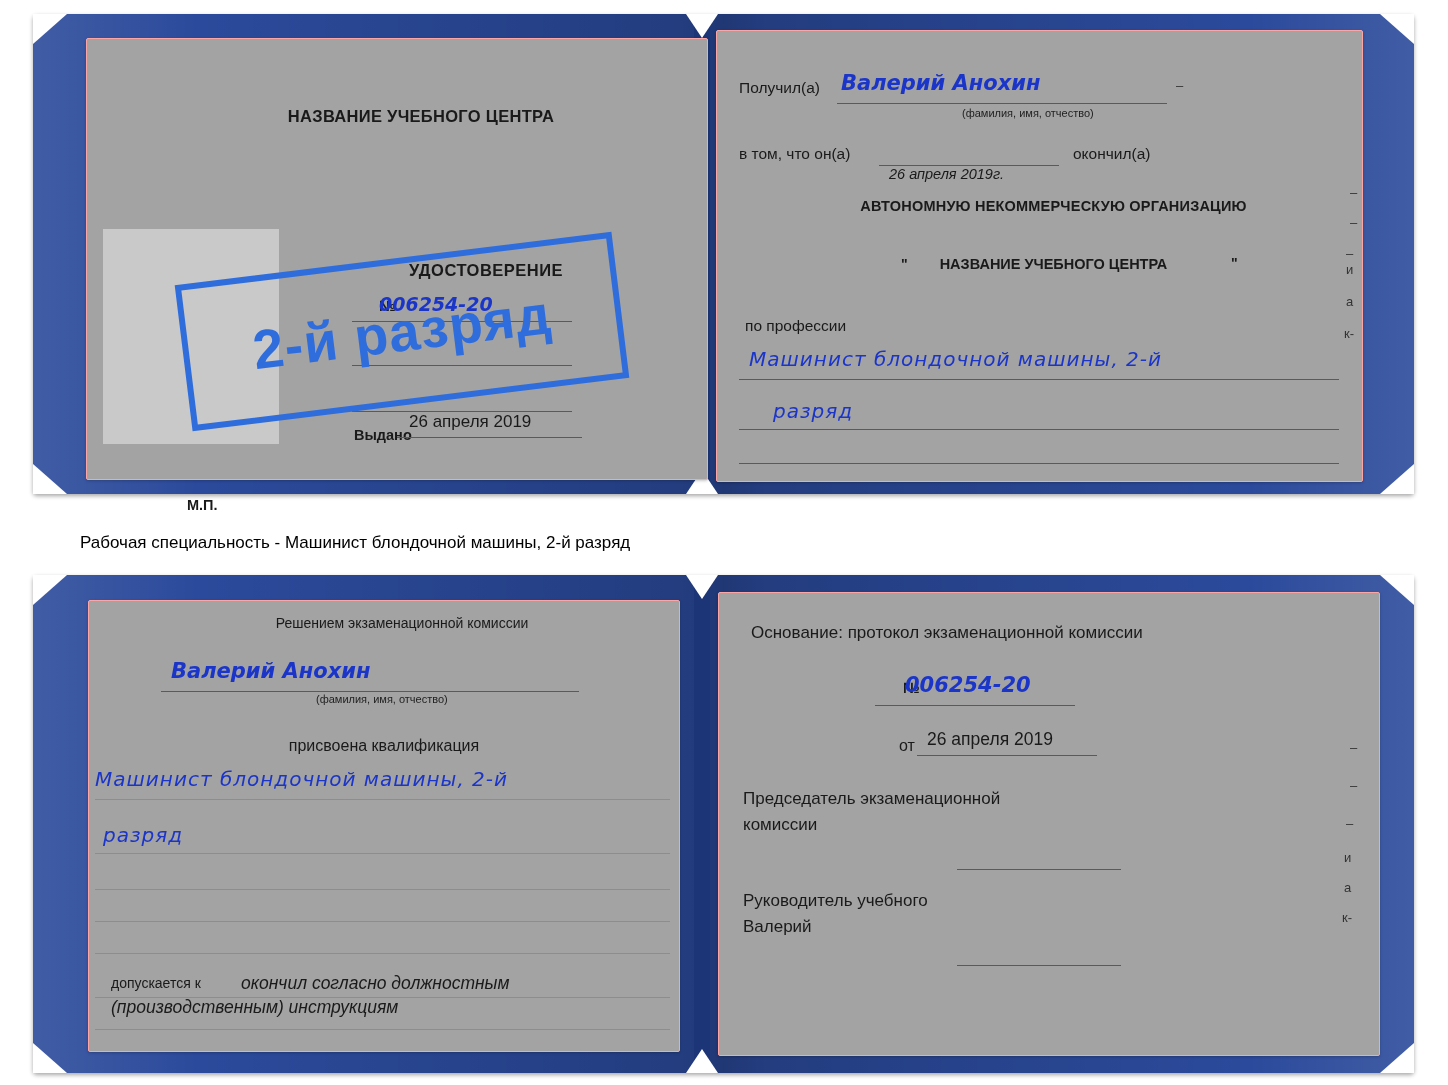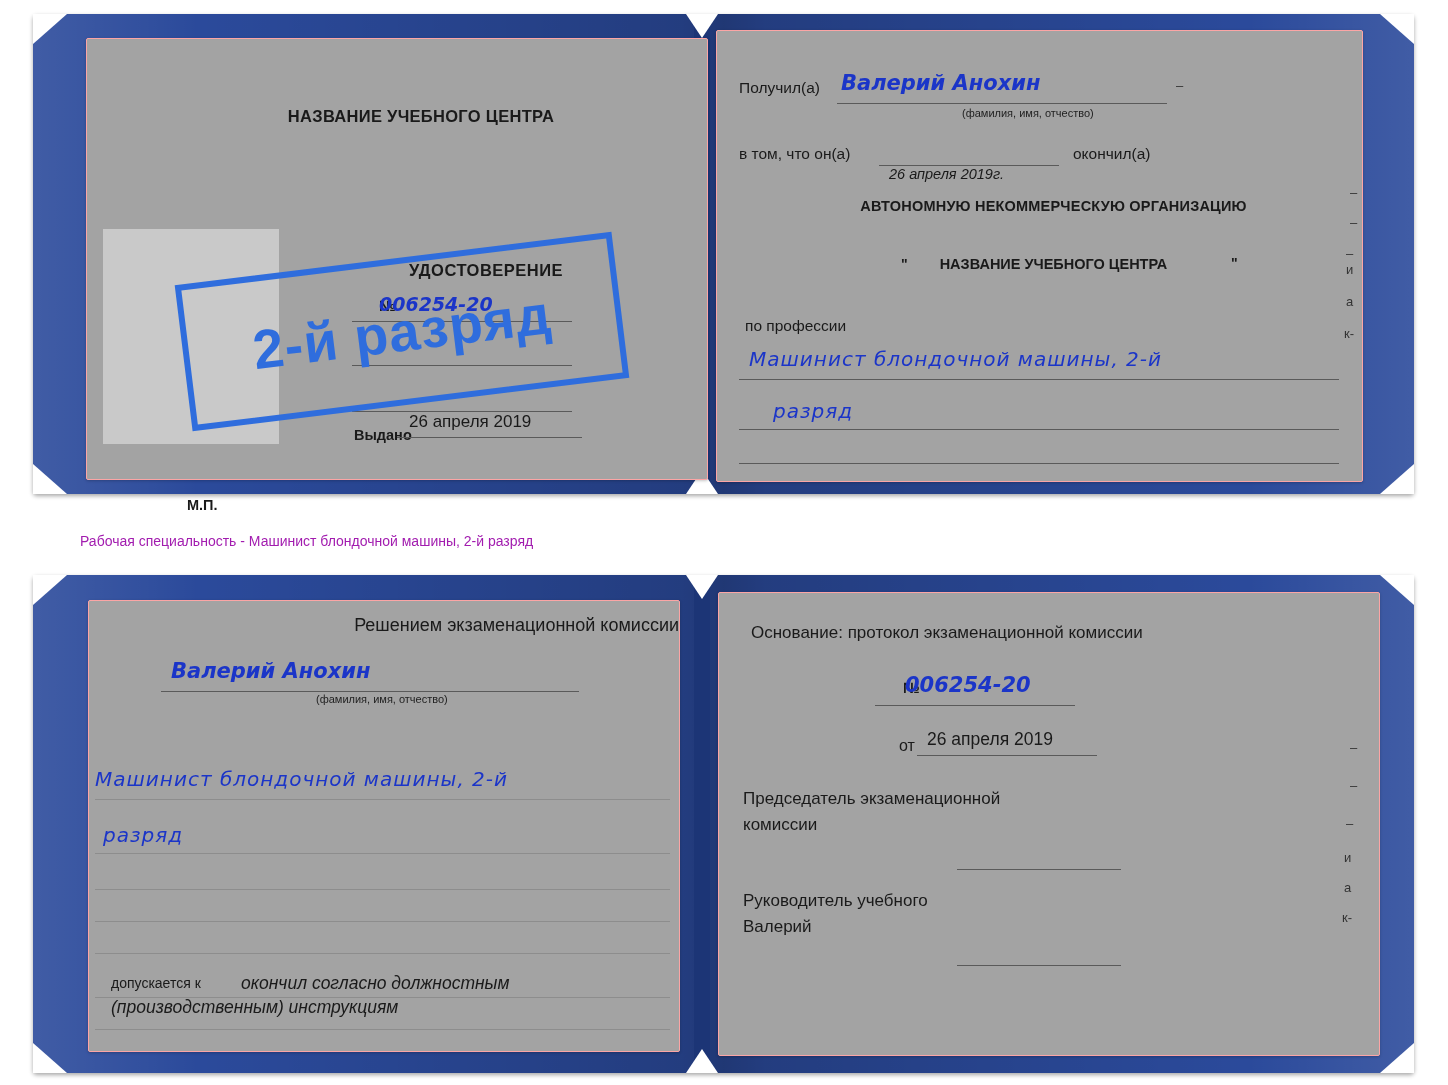--- a/index.html
+++ b/index.html
@@ -51,21 +51,21 @@
   
   .stamp{
     position:absolute;border:6px solid #2f6ddd;color:#2f6ddd;
     font-weight:bold;font-family:"Liberation Sans",sans-serif;
     display:flex;align-items:center;justify-content:center;
     transform:rotate(-7deg);background:transparent;
     letter-spacing:1px;
   }
 
   .caption{
-    position:absolute;font-size:14px;color:#a21caf;
+    position:absolute;font-size:17px;color:#000000;
   }
 
   .tiny{font-size:11px;color:#222;}
   .edgeletter{position:absolute;font-size:13px;color:#333;}
 </style>
 </head>
 <body>
 
 <div class="doc">
 
@@ -143,26 +143,27 @@
   <div class="cover" style="left:33px;top:575px;width:1381px;height:498px;"></div>
   <div style="position:absolute;left:33px;top:575px;width:34px;height:30px;background:#ffffff;clip-path:polygon(0 0,100% 0,0 100%);"></div>
   <div style="position:absolute;left:1380px;top:575px;width:34px;height:30px;background:#ffffff;clip-path:polygon(100% 0,100% 100%,0 0);"></div>
   <div style="position:absolute;left:33px;top:1043px;width:34px;height:30px;background:#ffffff;clip-path:polygon(0 0,0 100%,100% 100%);"></div>
   <div style="position:absolute;left:1380px;top:1043px;width:34px;height:30px;background:#ffffff;clip-path:polygon(100% 0,100% 100%,0 100%);"></div>
   <div style="position:absolute;left:694px;top:575px;width:16px;height:498px;background:#1c3576;"></div>
   <div style="position:absolute;left:686px;top:575px;width:32px;height:24px;background:#ffffff;clip-path:polygon(0 0,100% 0,50% 100%);"></div>
   <div style="position:absolute;left:686px;top:1049px;width:32px;height:24px;background:#ffffff;clip-path:polygon(50% 0,100% 100%,0 100%);"></div>
 
   <div class="page left" style="left:88px;top:600px;width:590px;height:450px;">
-    <div class="txt center" style="left:0;top:14px;width:590px;font-size:18px;text-align:right;">Решением экзаменационной комиссии</div>
+    <div class="txt center" style="left:18px;top:14px;width:590px;font-size:14px;">Решением экзаменационной комиссии</div>
 
     <div class="handb" style="position:absolute;left:82px;top:58px;font-size:21px;">Валерий Анохин</div>
     <div class="line" style="left:72px;top:90px;width:418px;"></div>
     <div class="txt tiny" style="left:227px;top:92px;">(фамилия, имя, отчество)</div>
 
+    <div class="txt center" style="left:0;top:136px;width:590px;font-size:16px;">присвоена квалификация</div>
 
     <div class="hand" style="position:absolute;left:6px;top:166px;font-size:20px;">Машинист блондочной машины, 2-й</div>
     <div class="thinline" style="left:6px;top:198px;width:575px;"></div>
     <div class="hand" style="position:absolute;left:14px;top:222px;font-size:20px;">разряд</div>
     <div class="thinline" style="left:6px;top:252px;width:575px;"></div>
     <div class="thinline" style="left:6px;top:288px;width:575px;"></div>
     <div class="thinline" style="left:6px;top:320px;width:575px;"></div>
     <div class="thinline" style="left:6px;top:352px;width:575px;"></div>
 
     <div class="txt" style="left:22px;top:374px;font-size:14px;">допускается к</div>

